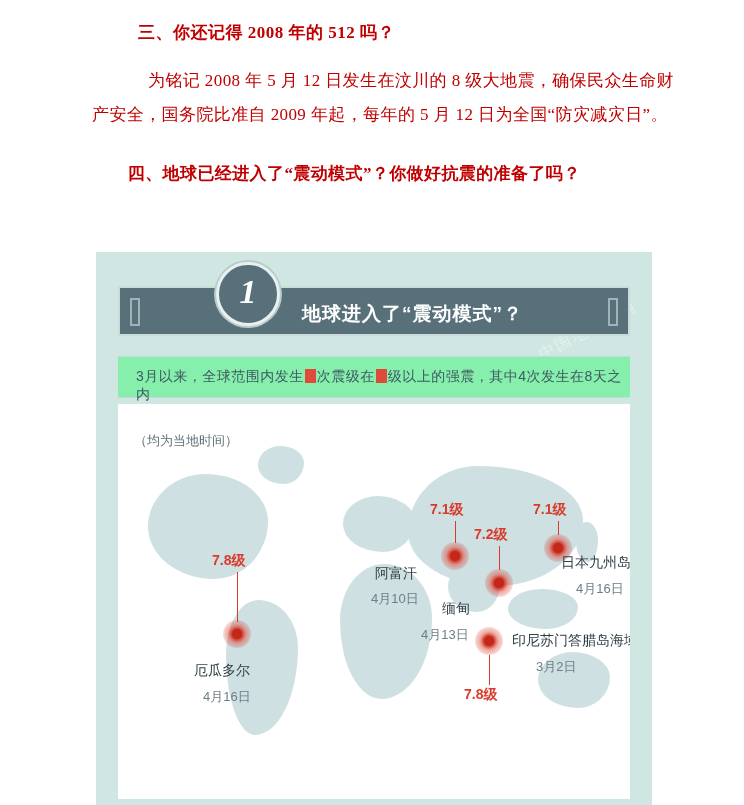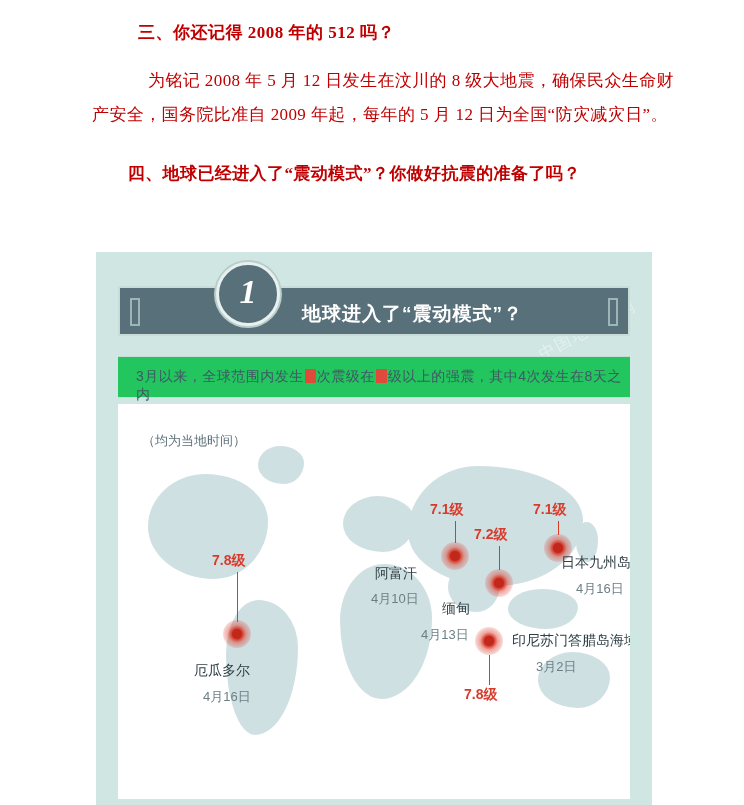--- a/index.html
+++ b/index.html
@@ -141,21 +141,21 @@
     box-shadow: 0 0 0 2px #b9cdca;
   }
 
   
   .subtitle-bar {
     position: absolute;
     left: 22px;
     top: 104px;
     width: 512px;
     height: 40px;
-    background: #22c55e;
+    background: #86efac;
     border-top: 1px solid #c4dbd6;
     border-bottom: 1px solid #c4dbd6;
   }
   .subtitle-text {
     position: absolute;
     left: 18px;
     top: 11px;
     font-size: 14px;
     color: #3e5a63;
     font-family: "Liberation Sans", sans-serif;
@@ -176,21 +176,21 @@
     position: absolute;
     left: 22px;
     top: 152px;
     width: 512px;
     height: 395px;
     background: #ffffff;
     overflow: hidden;
   }
   .map-note {
     position: absolute;
-    left: 24px;
+    left: 16px;
     top: 28px;
     font-size: 13px;
     color: #5c7078;
     font-family: Liberation Mono, monospace;
   }
 
   .continent {
     position: absolute;
     background: #cfe0e3;
     border-radius: 48% 52% 45% 55% / 50% 45% 55% 50%;

